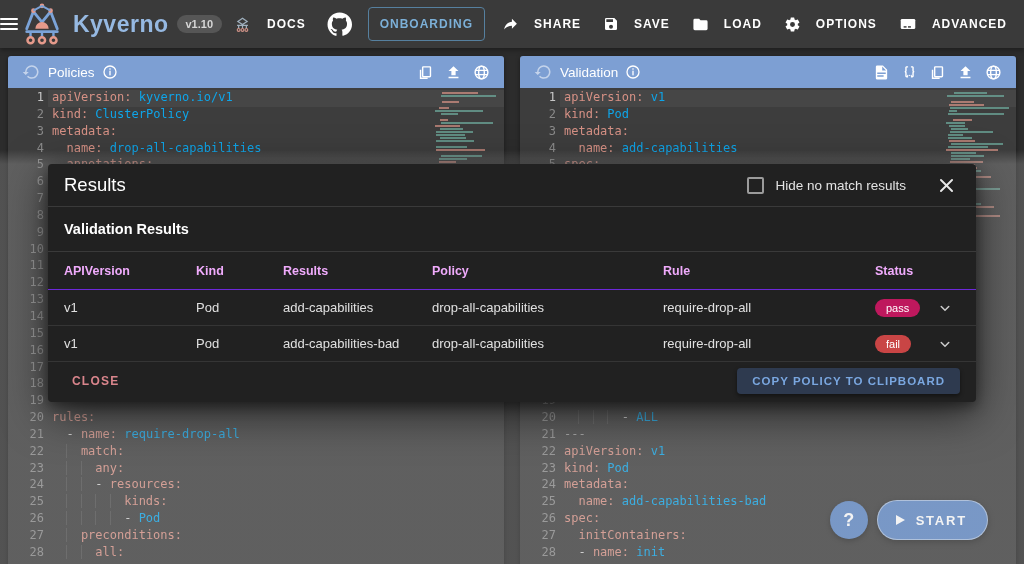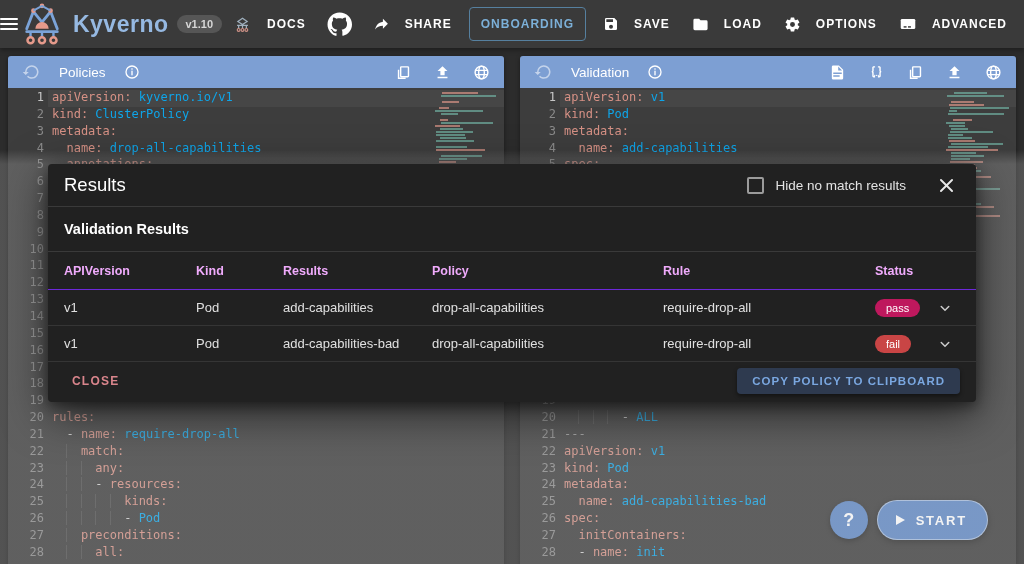--- a/index.html
+++ b/index.html
@@ -21,21 +21,21 @@
           font-size:12px; font-weight:700; letter-spacing:1px; cursor:pointer; border-radius:4px; }
   .hbtn svg { display:block; }
   .ghbtn { padding:0 10px; }
   .onboard { border:1.5px solid #56809f; color:#7cb0d8; margin:0 6px; }
 
   
   .panel { position:absolute; top:56px; width:496px; height:520px; background:#3d3d3d;
            border-radius:3px; box-shadow:0 1px 4px rgba(0,0,0,.4); z-index:1; }
   .panel.left { left:8px; } .panel.right { left:520px; }
   .phead { height:32px; background:#7d9fd3; border-radius:3px 3px 0 0; display:flex;
-           align-items:center; padding:7px 10px; gap:13px; }
+           align-items:center; padding:7px 10px; gap:2px; }
   .ptitle { color:#fff; font-size:13.5px; margin-left:2px; }
   .phead .spacer { flex:1; }
   .pico { width:26px; height:26px; display:flex; align-items:center; justify-content:center; cursor:pointer; }
   .ed { position:absolute; left:0; top:32px; right:0; bottom:0; overflow:hidden; }
   .curline { position:absolute; left:40px; right:0; top:2px; height:17px; background:rgba(255,255,255,.05); }
   .gut { position:absolute; left:0; top:2px; width:36px; }
   .gl  { height:16.85px; line-height:16.85px; text-align:right; color:#8a8a8a;
          font:12px "DejaVu Sans Mono", monospace; }
   .gl.cur { color:#c6c6c6; }
   .codecol { position:absolute; left:44px; top:2px; right:0; }
@@ -127,29 +127,29 @@
     </svg>
     <span>DOCS</span>
   </div>
 
   <div class="hbtn ghbtn">
     <svg width="25" height="25" viewBox="0 0 24 24">
       <path fill="#fff" d="M12 .5C5.65.5.5 5.65.5 12c0 5.08 3.29 9.39 7.86 10.91.58.11.79-.25.79-.56 0-.28-.01-1.02-.02-2-3.2.7-3.88-1.54-3.88-1.54-.52-1.33-1.28-1.68-1.28-1.68-1.04-.71.08-.7.08-.7 1.15.08 1.76 1.18 1.76 1.18 1.03 1.76 2.7 1.25 3.36.96.1-.75.4-1.25.72-1.54-2.55-.29-5.24-1.28-5.24-5.68 0-1.26.45-2.28 1.18-3.09-.12-.29-.51-1.46.11-3.05 0 0 .96-.31 3.15 1.18.91-.25 1.89-.38 2.86-.38.97 0 1.95.13 2.86.38 2.19-1.49 3.15-1.18 3.15-1.18.62 1.59.23 2.76.11 3.05.73.81 1.18 1.83 1.18 3.09 0 4.41-2.69 5.38-5.25 5.67.41.35.77 1.05.77 2.12 0 1.53-.01 2.76-.01 3.14 0 .31.21.67.8.56C20.71 21.39 24 17.08 24 12 24 5.65 18.85.5 12 .5z"></path>
     </svg>
   </div>
 
+  <div class="hbtn onboard">
+    <span>ONBOARDING</span>
+  </div>
+
   <div class="hbtn">
     <svg width="17" height="17" viewBox="0 0 24 24">
       <path fill="#fff" d="M21 11l-7-7v4C7 9 4 14 3 19c2.5-3.5 6-5.1 11-5.1V18l7-7z"></path>
     </svg>
     <span>SHARE</span>
-  </div>
-
-  <div class="hbtn onboard">
-    <span>ONBOARDING</span>
   </div>
 
   <div class="hbtn">
     <svg width="16" height="16" viewBox="0 0 24 24">
       <path fill="#fff" d="M17 3H5a2 2 0 00-2 2v14a2 2 0 002 2h14a2 2 0 002-2V7l-4-4zm-5 16a3 3 0 110-6 3 3 0 010 6zm3-10H5V5h10v4z"></path>
     </svg>
     <span>SAVE</span>
   </div>
 
   <div class="hbtn">

